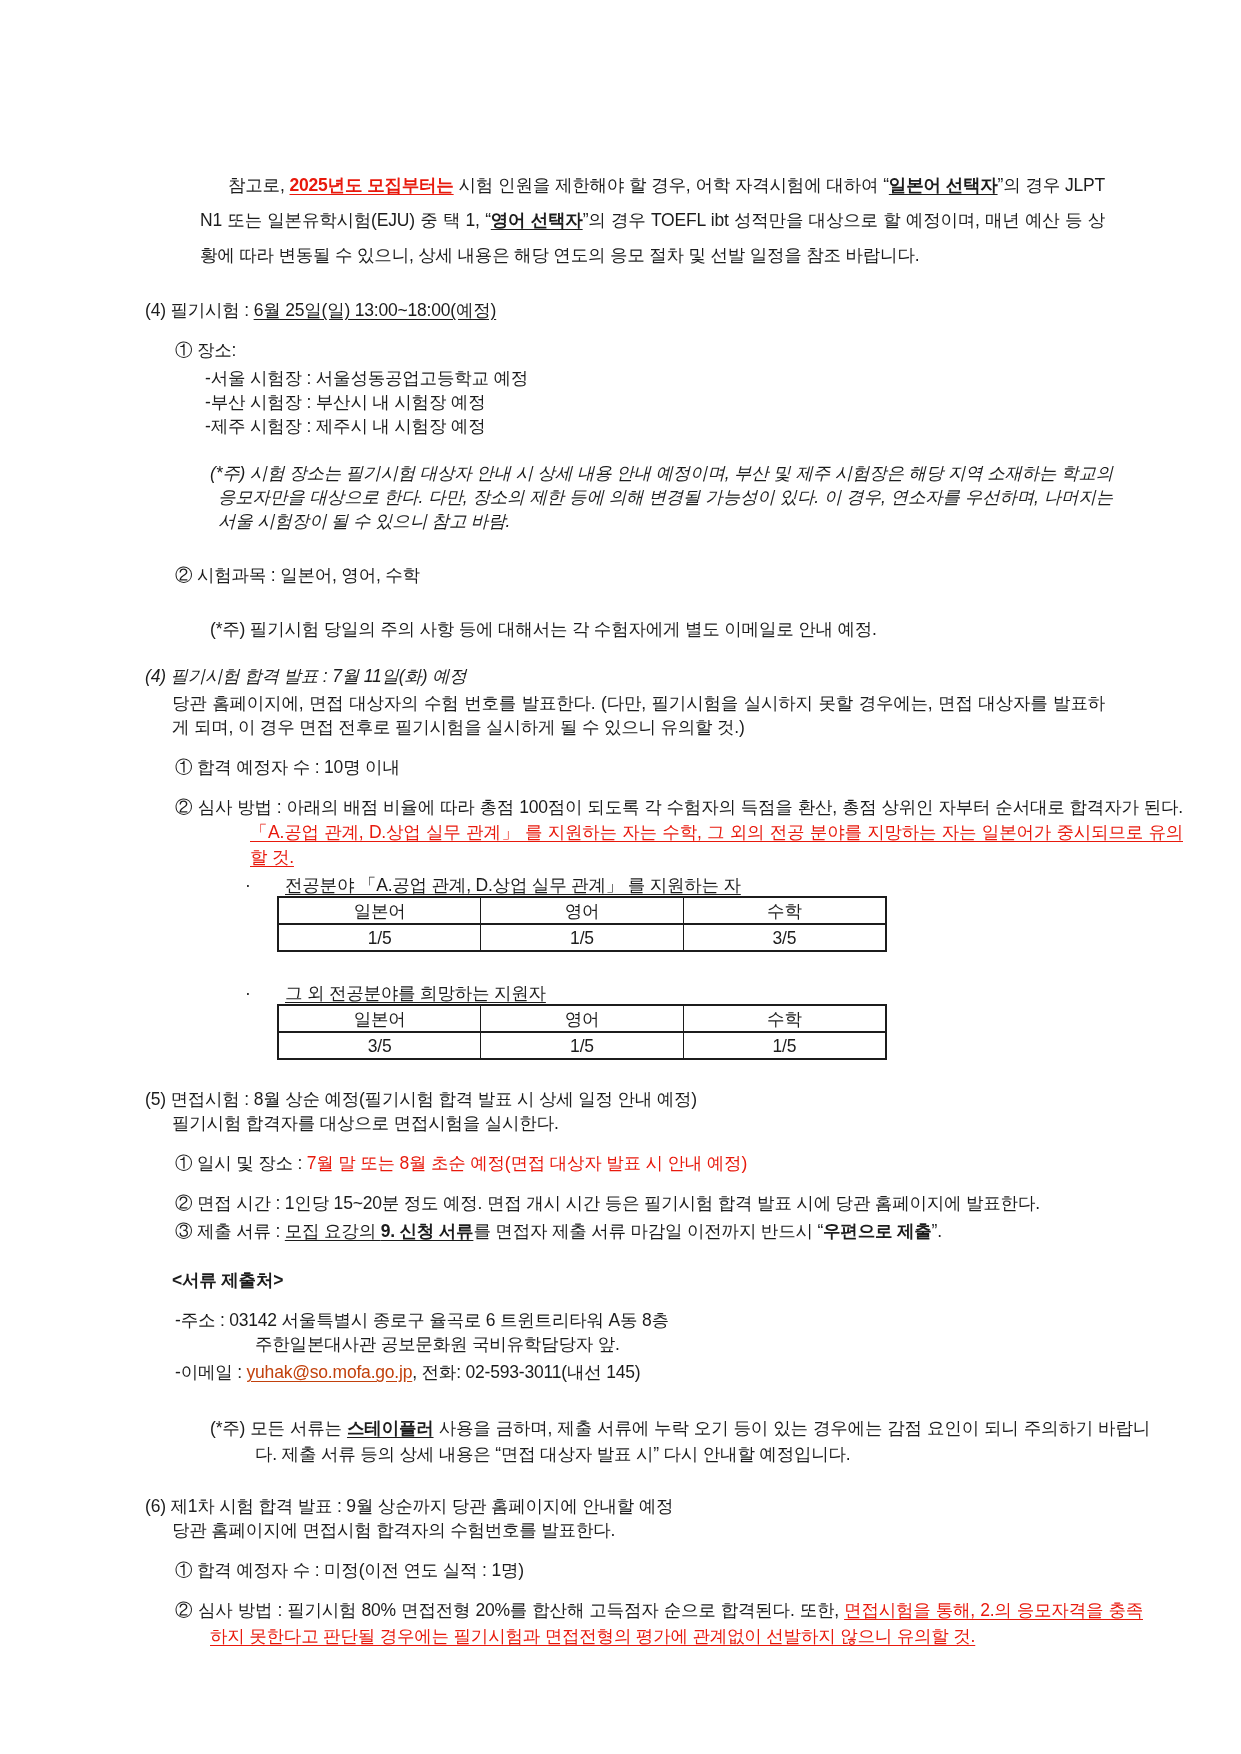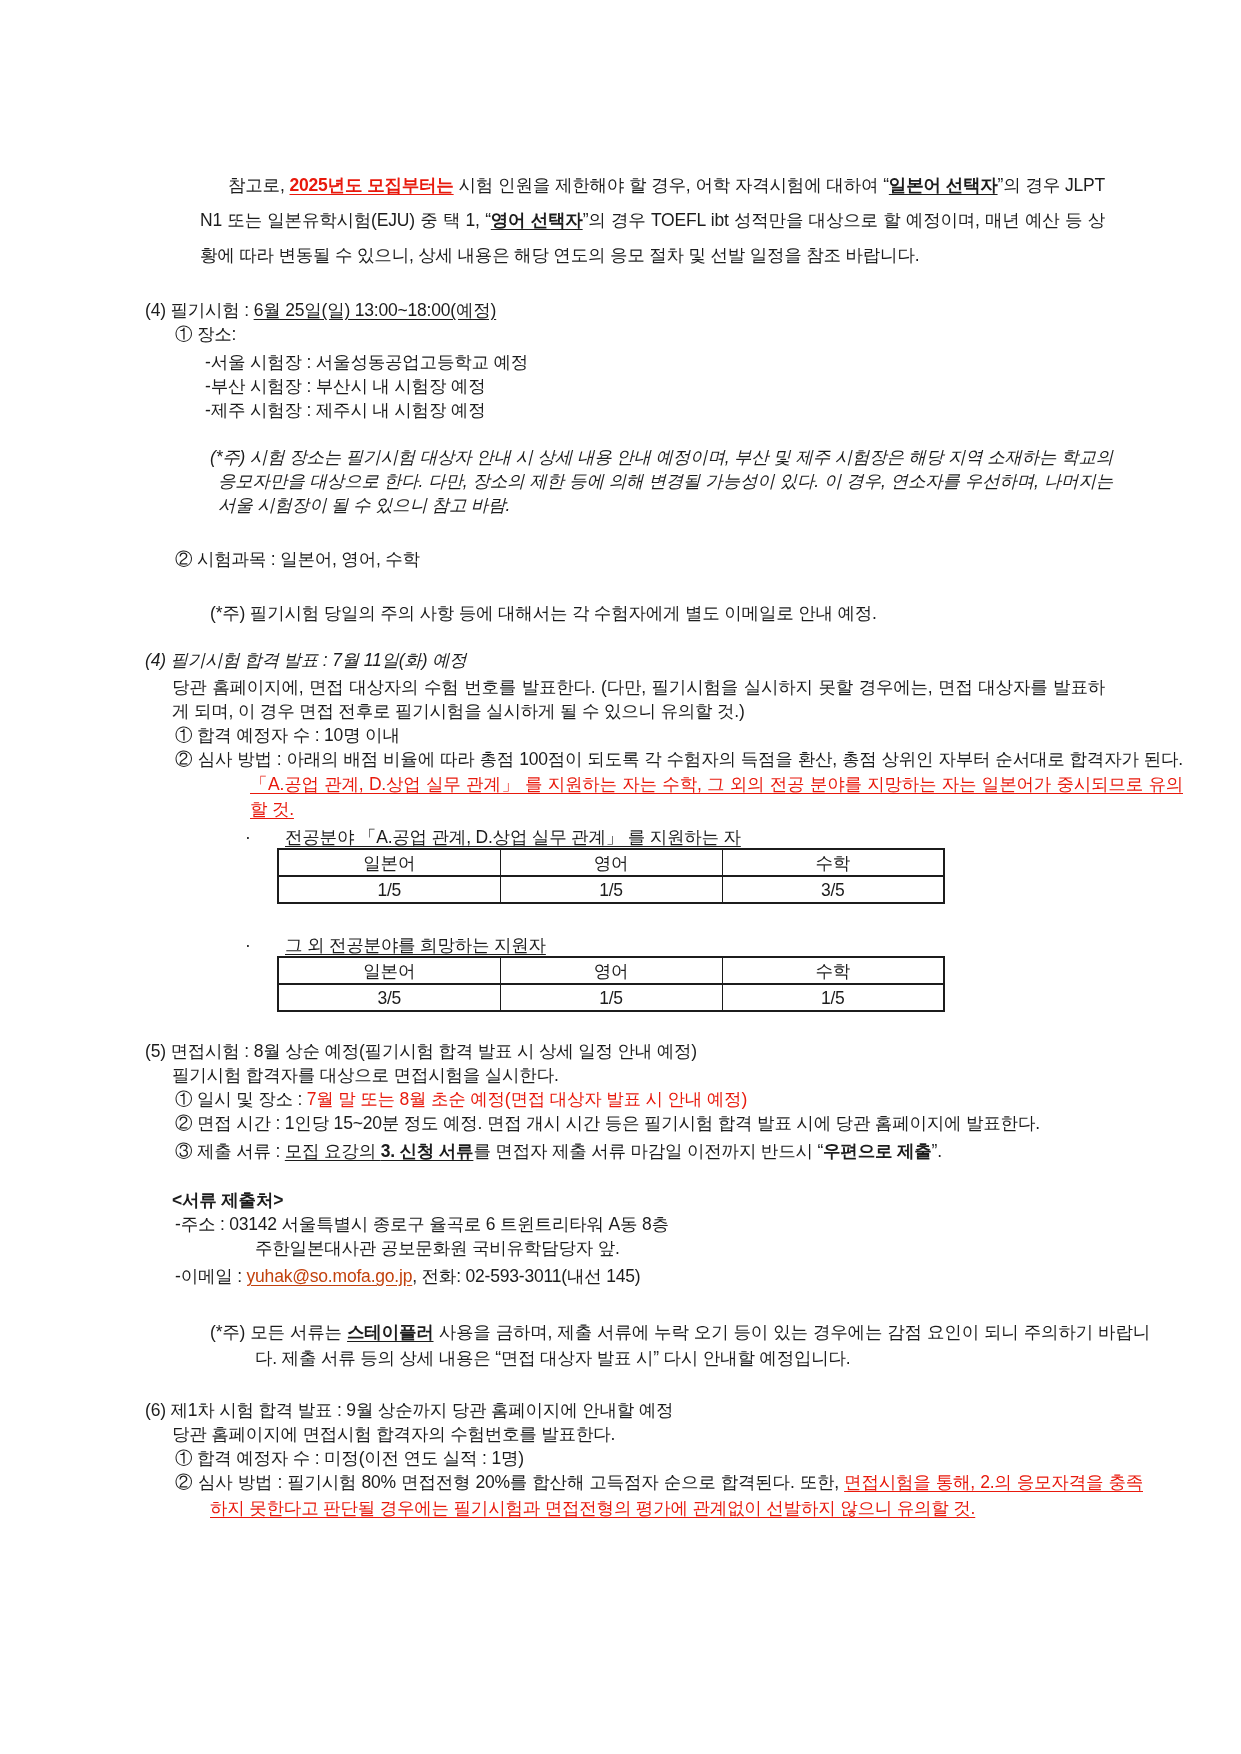--- a/index.html
+++ b/index.html
@@ -33,21 +33,21 @@
 
   
   .intro {
     margin-left: 55px;
     width: 905px;
     line-height: 35px;
     text-align: justify;
     text-indent: 28px;
   }
   .sec-h   { }
-  .item    { margin-left: 30px; }   
+  .item    { margin-left: 30px; margin-top: 16px; }   
   .sub     { margin-left: 27px; }   
   .dash    { margin-left: 60px; }   
   .note    { margin-left: 65px; width: 895px; text-align: justify; } 
   .hang8   { padding-left: 8px;  text-indent: -8px; }
   .hang35  { padding-left: 35px; text-indent: -35px; }
   .hang45  { padding-left: 45px; text-indent: -45px; }
   .hang75  { padding-left: 75px; text-indent: -75px; }
   .just    { text-align: justify; width: 933px; }
   .bullet  { margin-left: 100px; line-height: 22px; }
   .addr2   { margin-left: 110px; }
@@ -55,21 +55,21 @@
   .lh255   { line-height: 25.5px; }
 
   .mt25 { margin-top: 25px; }  .mt4  { margin-top: 4px; }
   .mt23 { margin-top: 23px; font-style: italic; }  .mt30 { margin-top: 30px; }
   .mt3  { margin-top: 3px; }   .mt27 { margin-top: 27px; }
   .mt31 { margin-top: 31px; }
 
   
   table.score {
     margin: 0 0 0 132px;
-    width: 668px;
+    width: 610px;
     border-collapse: collapse;
     table-layout: fixed;
   }
   table.score th, table.score td {
     border: 1px solid #1c1c1c;
     height: 25px;
     text-align: center;
     vertical-align: middle;
     font-weight: normal;
     font-size: 17.5px;
@@ -127,21 +127,21 @@
         <td>1/5</td>
         <td>1/5</td>
       </tr>
     </tbody>
       </table>
 
     <p class="sec-h mt27">(5) 면접시험 :  8월 상순 예정(필기시험 합격 발표 시 상세 일정 안내 예정)</p>
     <p class="sub">필기시험 합격자를 대상으로 면접시험을 실시한다.</p>
     <p class="item"><span>① 일시 및 장소 : </span><span class="r">7월 말 또는 8월 초순 예정(면접 대상자 발표 시 안내 예정)</span></p>
     <p class="item just hang35 lh25">② 면접 시간 : 1인당 15~20분 정도 예정. 면접 개시 시간 등은 필기시험 합격 발표 시에 당관 홈페이지에 발표한다.</p>
-    <p class="item mt3"><span>③ 제출 서류 : </span><span class="u">모집 요강의 </span><span class="b u">3. 신청 서류</span><span>를 면접자 제출 서류 마감일 이전까지 반드시 “</span><span class="b">우편으로 제출</span><span>”.</span></p>
+    <p class="item mt3"><span>③ 제출 서류 : </span><span class="u">모집 요강의 </span><span class="b u">9. 신청 서류</span><span>를 면접자 제출 서류 마감일 이전까지 반드시 “</span><span class="b">우편으로 제출</span><span>”.</span></p>
 
     <p class="sub b mt25">&lt;서류 제출처&gt;</p>
     <p class="item">-주소 :  03142 서울특별시 종로구 율곡로 6 트윈트리타워 A동  8층</p>
     <p class="addr2">주한일본대사관 공보문화원 국비유학담당자 앞.</p>
     <p class="item mt4"><span>-이메일 :  </span><span class="link">yuhak@so.mofa.go.jp</span><span>, 전화: 02-593-3011(내선 145)</span></p>
     <p class="note hang45 mt31" style="line-height:26px;"><span>(*주) 모든 서류는 </span><span class="b u">스테이플러</span><span> 사용을 금하며, 제출 서류에 누락 오기 등이 있는 경우에는 감점 요인이 되니 주의하기 바랍니다. 제출 서류 등의 상세 내용은 “면접 대상자 발표 시” 다시 안내할 예정입니다.</span></p>
 
     <p class="sec-h mt27">(6) 제1차 시험 합격 발표 :  9월 상순까지 당관 홈페이지에 안내할 예정</p>
     <p class="sub">당관 홈페이지에 면접시험 합격자의 수험번호를 발표한다.</p>
     <p class="item">① 합격 예정자 수 : 미정(이전 연도 실적 : 1명)</p>

